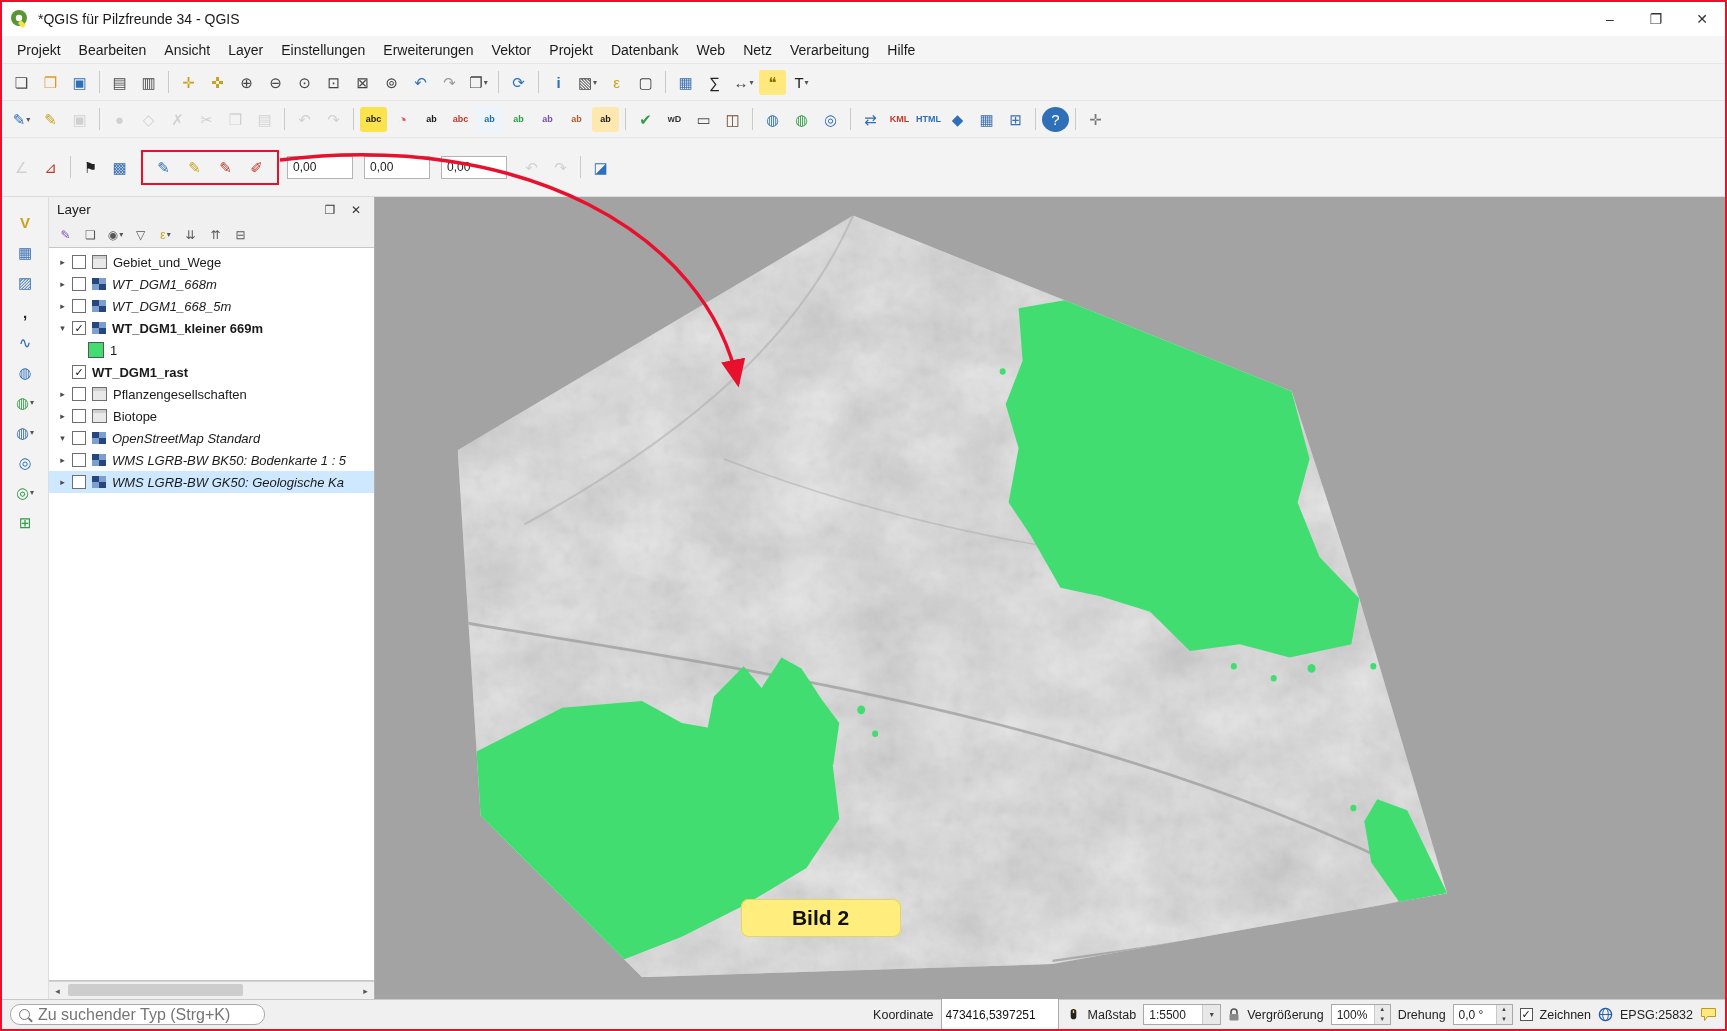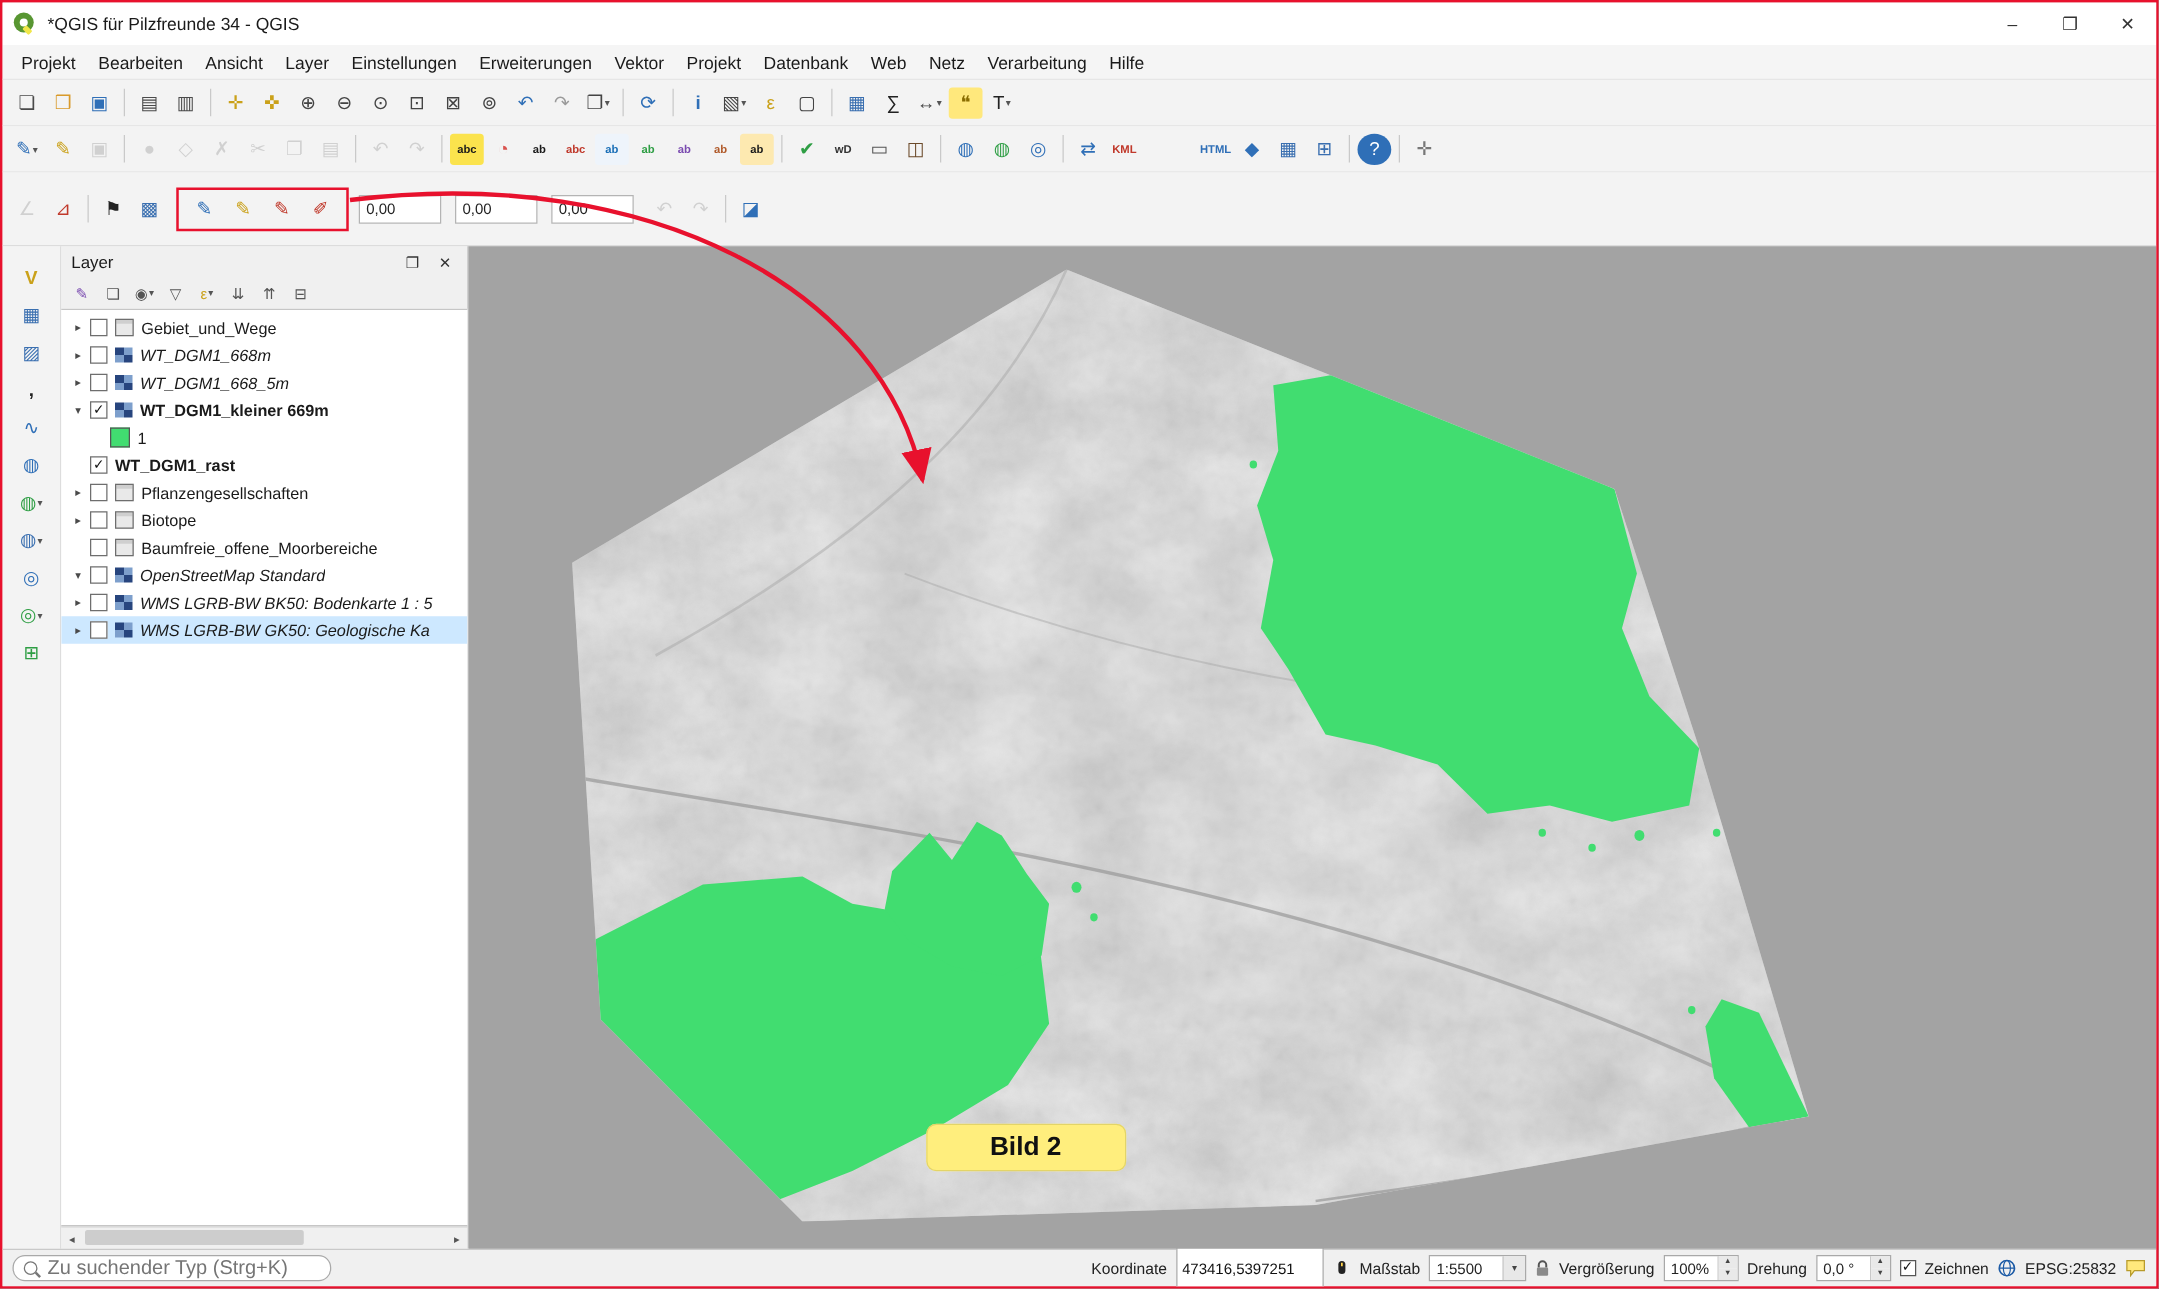--- a/index.html
+++ b/index.html
@@ -321,21 +321,21 @@
         <span class="glyph" style="color: rgb(47, 111, 183);">◎</span>
       </span>
       <span class="tsep"></span>
       <span class="tbtn">
         <span class="glyph" style="color: rgb(47, 111, 183);">⇄</span>
       </span>
       <span class="tbtn">
         <span class="glyph small" style="color: rgb(192, 57, 43);">KML</span>
       </span>
       <span class="tbtn">
-        <span class="glyph small" style="color: rgb(47, 111, 183); margin-left: 44px;">HTML</span>
+        <span class="glyph small" style="color: rgb(47, 111, 183);">HTML</span>
       </span>
       <span class="tbtn">
         <span class="glyph" style="color: rgb(47, 111, 183);">◆</span>
       </span>
       <span class="tbtn">
         <span class="glyph" style="color: rgb(58, 111, 176);">▦</span>
       </span>
       <span class="tbtn">
         <span class="glyph" style="color: rgb(58, 111, 176);">⊞</span>
       </span>
@@ -510,26 +510,20 @@
             <span class="arr">▸</span>
             <span class="cb"></span>
             <span class="lic box"></span>
             <span class="lbl normal">Pflanzengesellschaften</span>
           </div>
           <div class="trow">
             <span class="arr">▸</span>
             <span class="cb"></span>
             <span class="lic box"></span>
             <span class="lbl normal">Biotope</span>
-          </div>
-          <div class="trow">
-            <span class="arr"></span>
-            <span class="cb"></span>
-            <span class="lic box"></span>
-            <span class="lbl normal">Baumfreie_offene_Moorbereiche</span>
           </div>
           <div class="trow">
             <span class="arr">▾</span>
             <span class="cb"></span>
             <span class="lic raster"></span>
             <span class="lbl italic">OpenStreetMap Standard</span>
           </div>
           <div class="trow">
             <span class="arr">▸</span>
             <span class="cb"></span>

